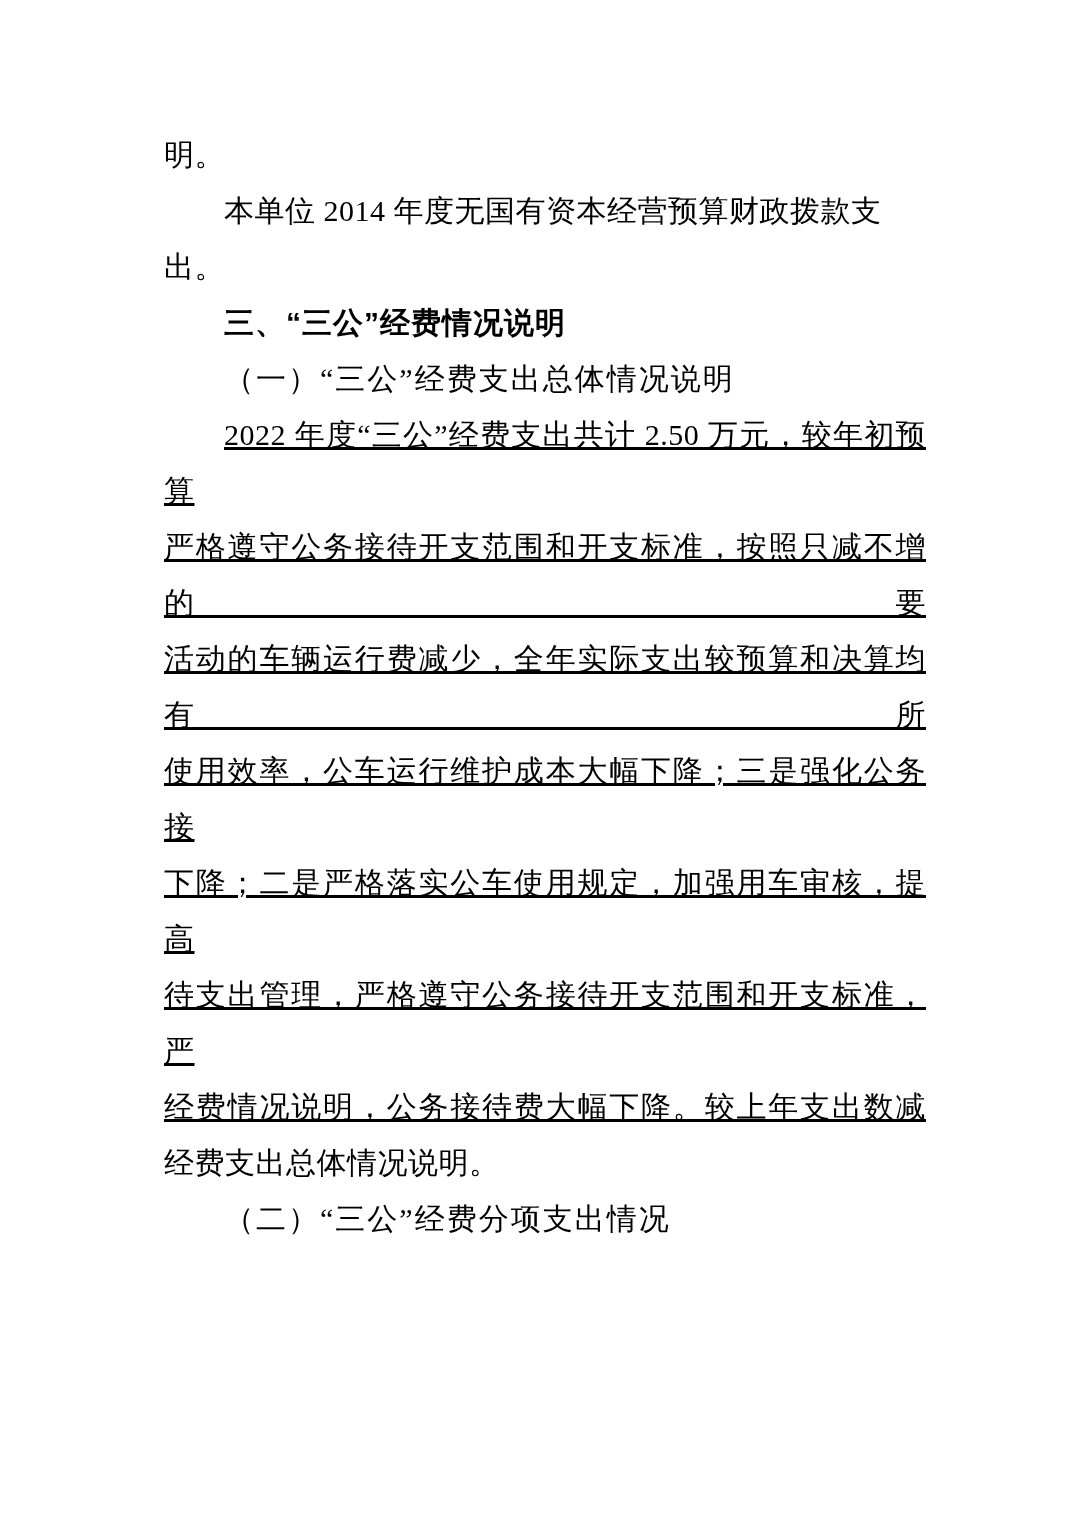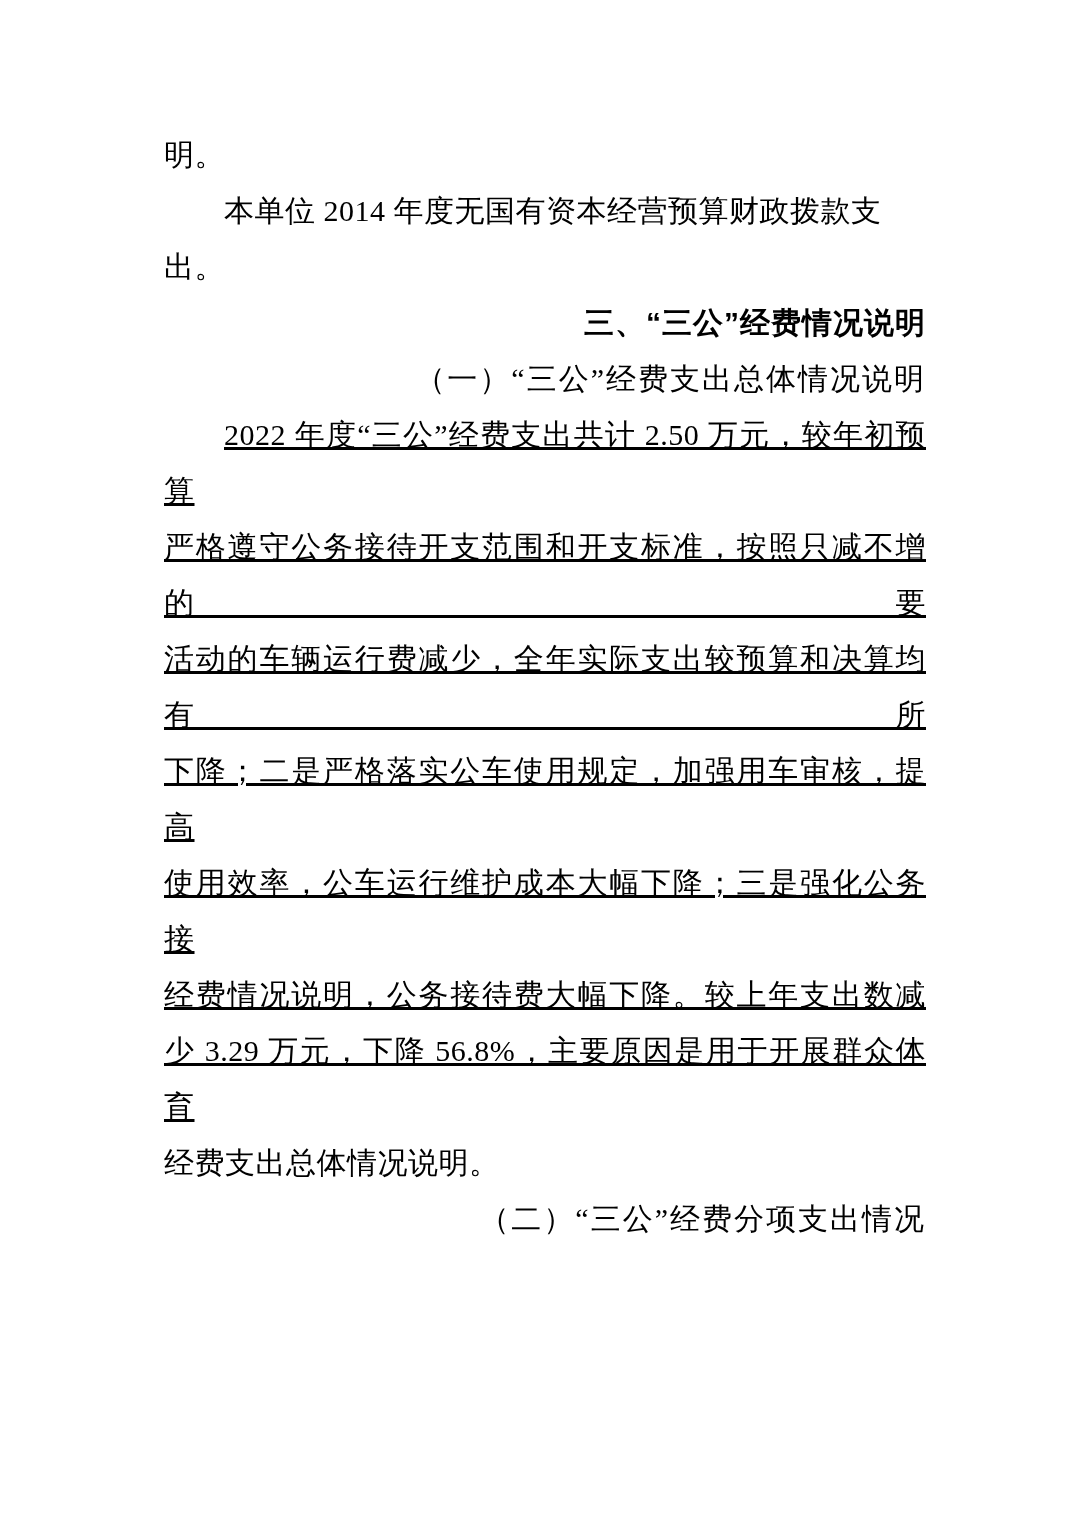--- a/index.html
+++ b/index.html
@@ -39,43 +39,41 @@
   .justify {
     text-align: justify;
     text-align-last: justify;
     text-justify: inter-character;
     text-decoration: underline;
   }
   .h1 {
     font-weight: bold;
     font-family: "Liberation Sans", "DejaVu Sans", sans-serif;
     letter-spacing: 1px;
-    text-align: right;
   }
   .h2 {
     font-weight: normal;
     letter-spacing: 2px;
-    text-align: right;
   }
   .body {
     font-weight: normal;
   }
 </style>
 </head>
 <body>
 
 <div class="page">
   <div class="text-block">
       <div class="line body">明。</div>
       <div class="line body indent">本单位 2014 年度无国有资本经营预算财政拨款支出。</div>
       <div class="line h1 indent">三、“三公”经费情况说明</div>
       <div class="line h2 indent">（一）“三公”经费支出总体情况说明</div>
       <div class="line body indent justify">2022 年度“三公”经费支出共计 2.50 万元，较年初预算</div>
       <div class="line body justify">严格遵守公务接待开支范围和开支标准，按照只减不增的要</div>
       <div class="line body justify">活动的车辆运行费减少，全年实际支出较预算和决算均有所</div>
+      <div class="line body justify">使用效率，公车运行维护成本大幅下降；三是强化公务接</div>
       <div class="line body justify">下降；二是严格落实公车使用规定，加强用车审核，提高</div>
-      <div class="line body justify">使用效率，公车运行维护成本大幅下降；三是强化公务接</div>
+      <div class="line body justify">待支出管理，严格遵守公务接待开支范围和开支标准，严</div>
       <div class="line body justify">经费情况说明，公务接待费大幅下降。较上年支出数减</div>
-      <div class="line body justify">少 3.29 万元，下降 56.8%，主要原因是用于开展群众体育</div>
       <div class="line body">经费支出总体情况说明。</div>
       <div class="line h2 indent">（二）“三公”经费分项支出情况</div>
     </div>
 </div>
 
 </body></html>

